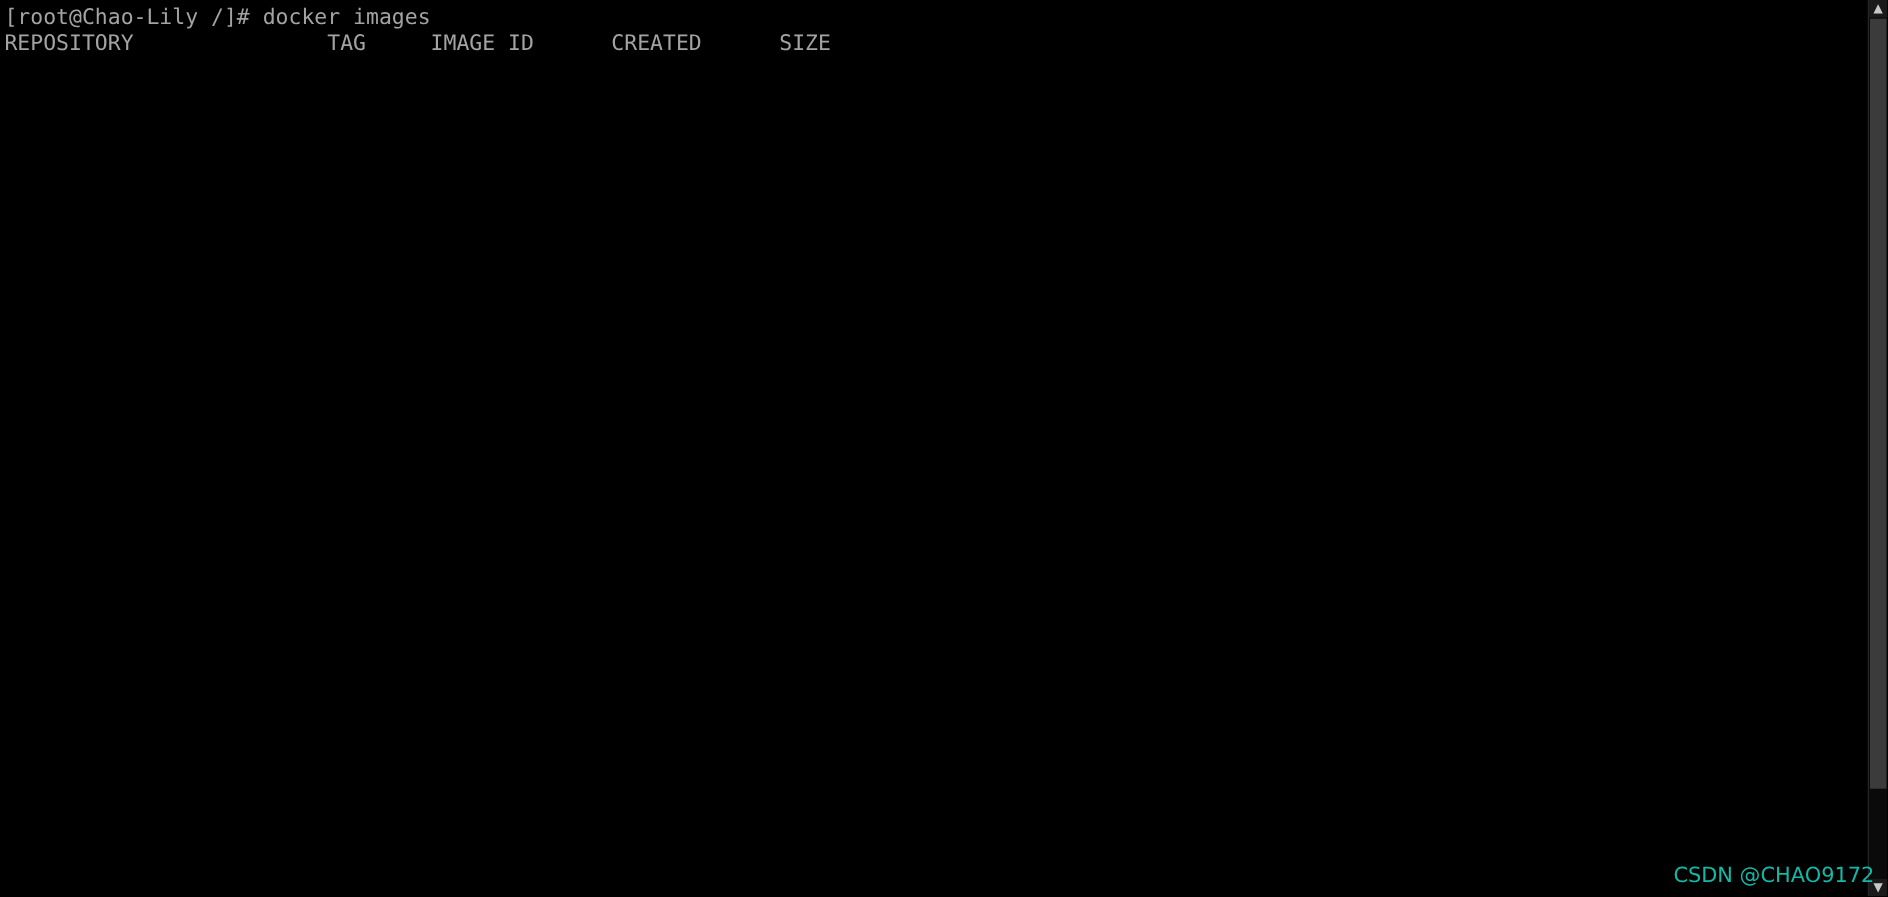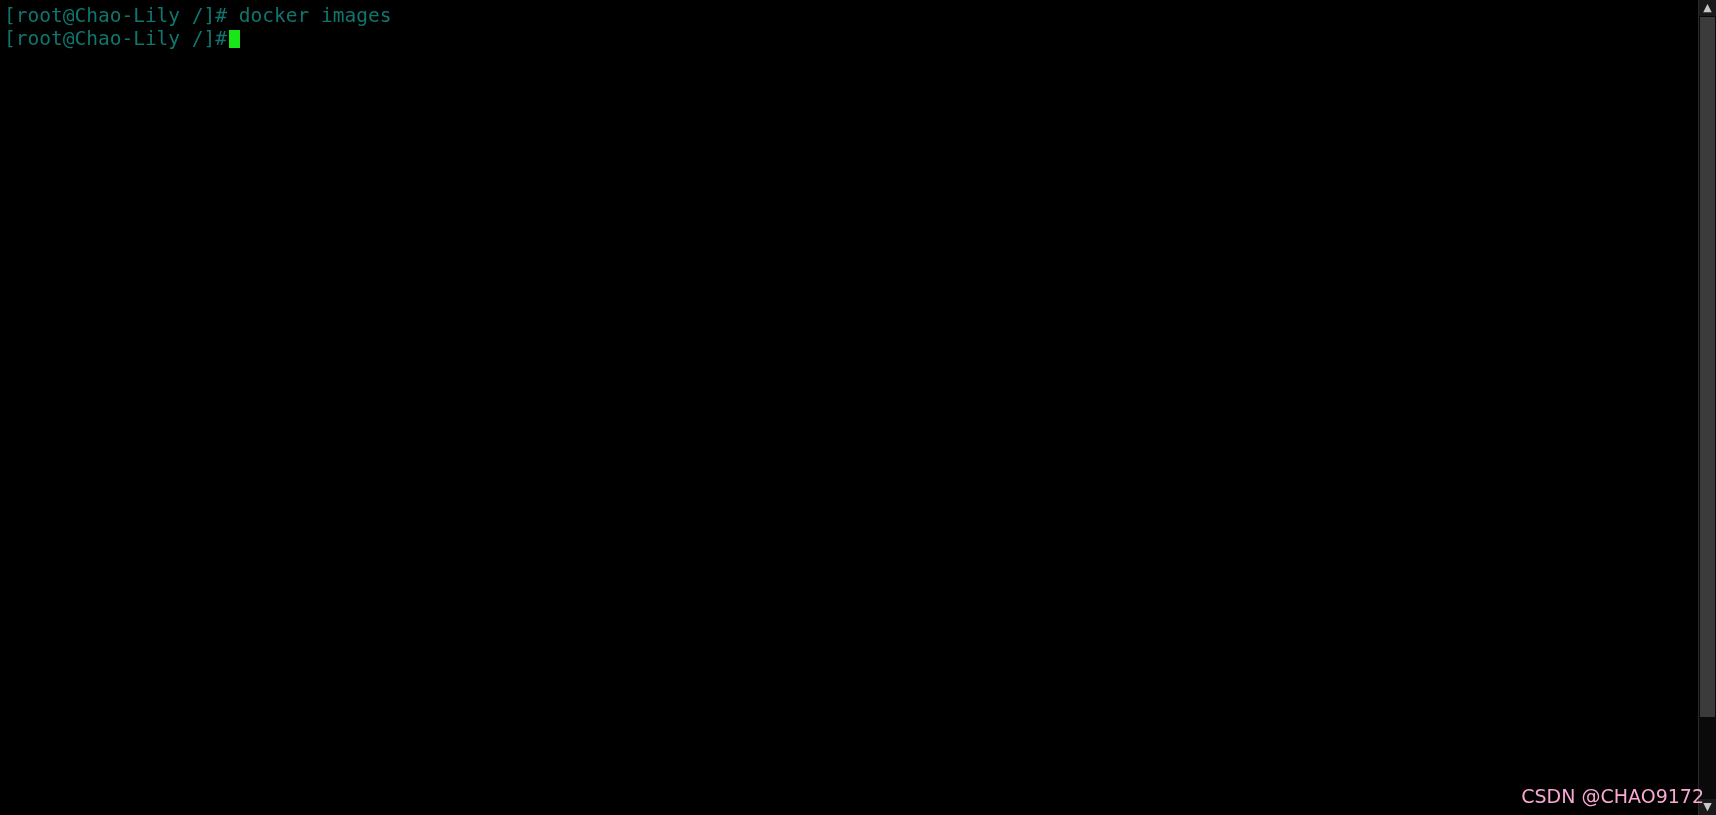--- a/index.html
+++ b/index.html
@@ -19,21 +19,21 @@
   #terminal {
     position: absolute;
     left: 0;
     top: 0;
     width: 1690px;
     height: 815px;
     padding: 4px 0 0 4px;
     box-sizing: border-box;
   }
   .line {
-    color: #0f766e;
+    color: #a3a3a3;
     font-size: 19.5px;
     line-height: 23px;
     letter-spacing: 0px;
     white-space: pre;
     height: 23px;
   }
   .cursor {
     display: inline-block;
     width: 11px;
     height: 18px;
@@ -70,34 +70,34 @@
     left: 1px;
     top: 17px;
     width: 15px;
     height: 700px;
     background: #3b3b3b;
   }
   #watermark {
     position: absolute;
     right: 12px;
     bottom: 8px;
-    color: #f9a8d4;
+    color: #14b8a6;
     font-size: 19px;
     font-family: "DejaVu Sans", "Liberation Sans", sans-serif;
     white-space: pre;
   }
 </style>
 </head>
 <body>
 
 <div id="screen">
 
   <div id="terminal">
     <div class="line">[root@Chao-Lily /]# docker images</div>
-    <div class="line"><span>[root@Chao-Lily /]#</span><span class="cursor"></span></div>
+    <div class="line">REPOSITORY               TAG     IMAGE ID      CREATED      SIZE</div>
   </div>
 
   <div id="scrollbar">
     <div class="sb-arrow sb-up">▲</div>
     <div id="sb-thumb"></div>
     <div class="sb-arrow sb-down">▼</div>
   </div>
 
   <div id="watermark">CSDN @CHAO9172</div>
 

